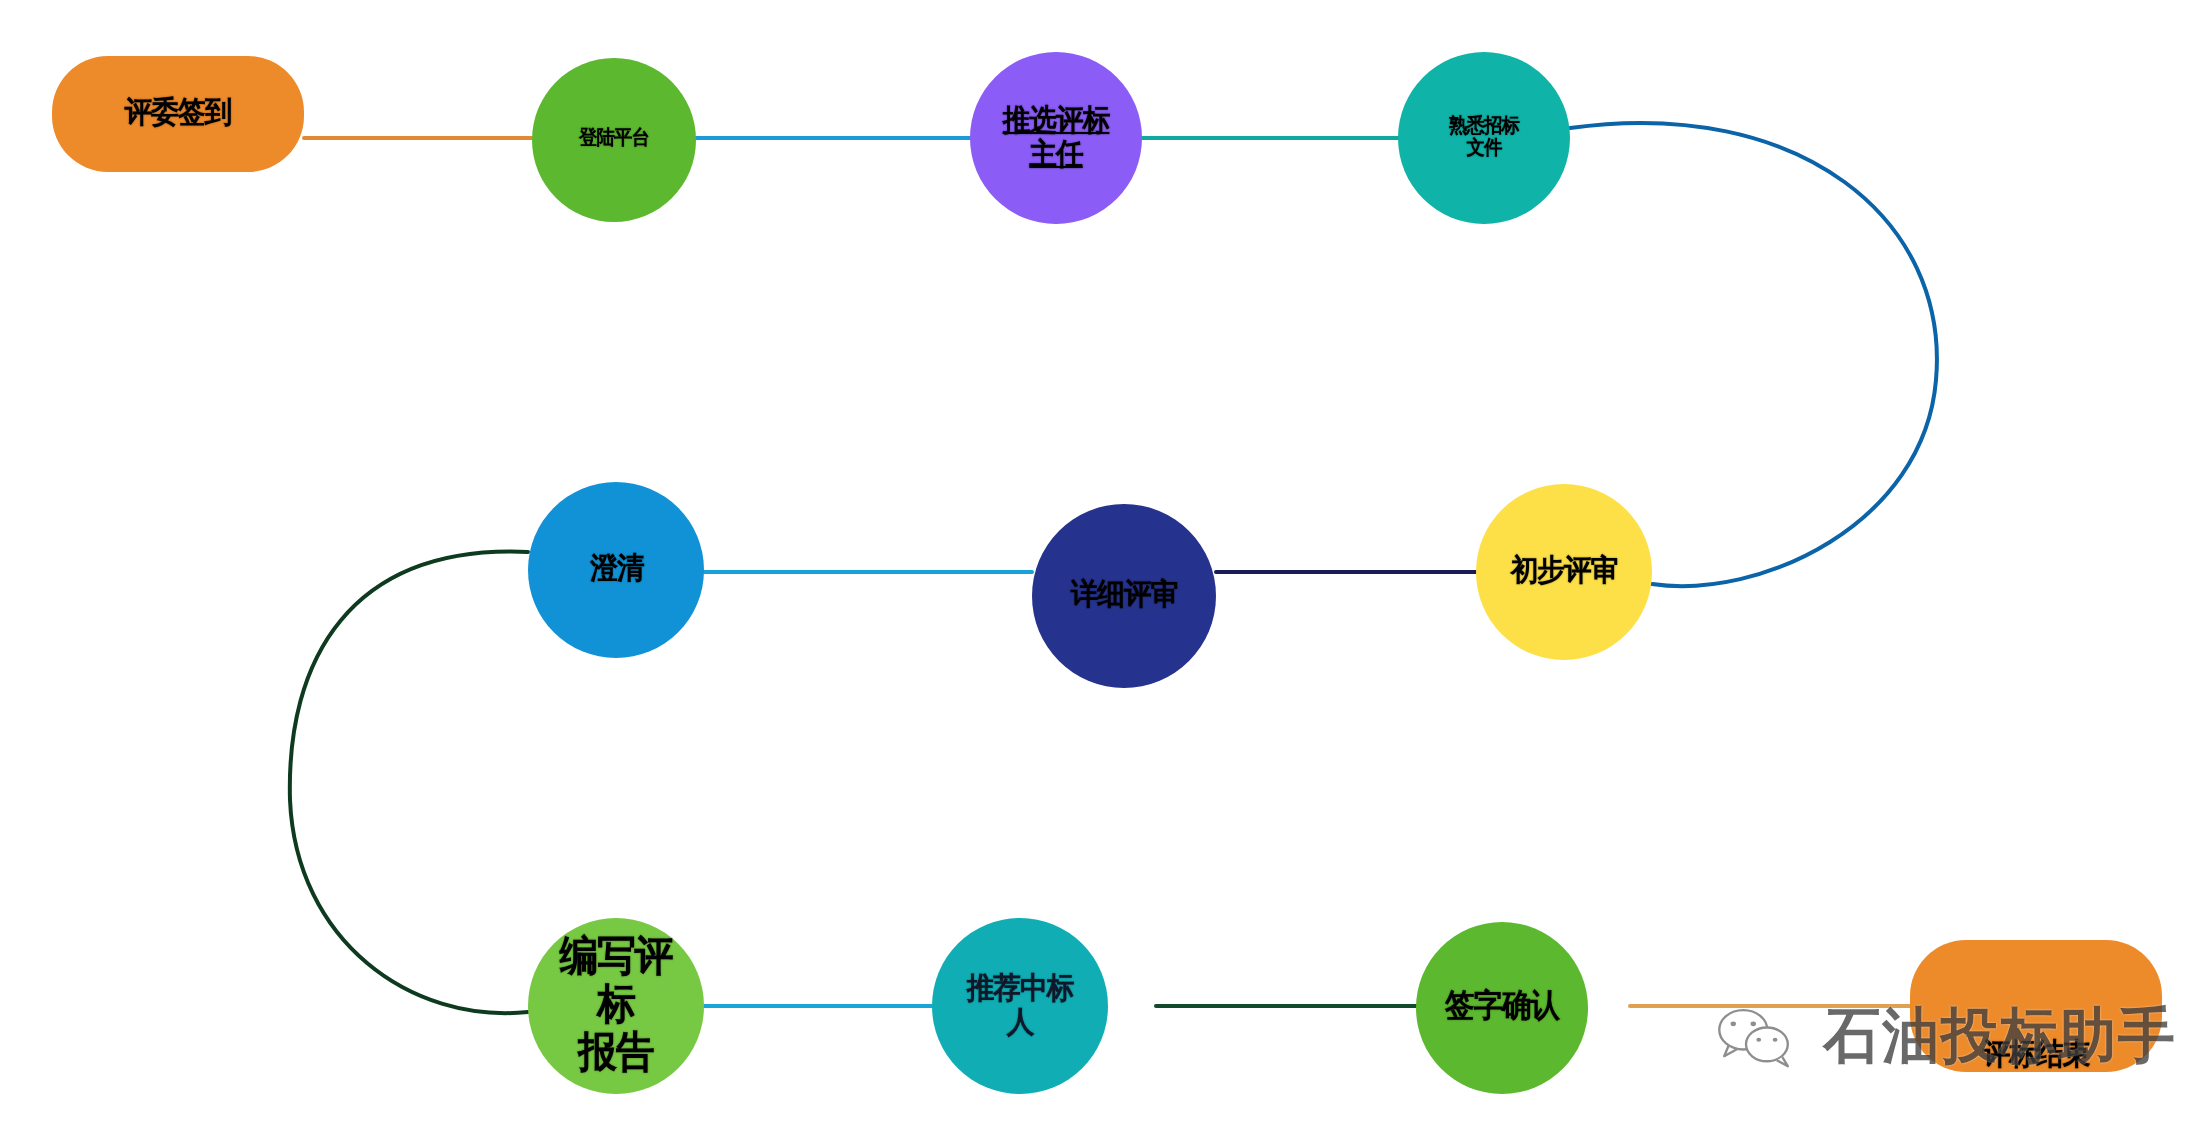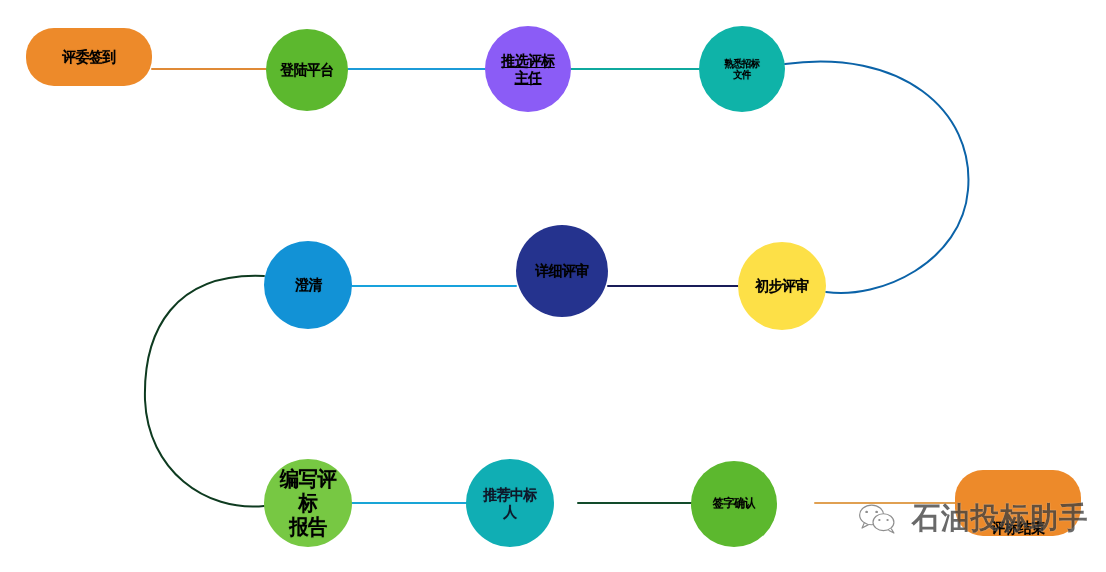--- a/index.html
+++ b/index.html
@@ -87,49 +87,49 @@
       <path d="M 264 276 C 175 272, 143 330, 145 400 C 148 470, 205 512, 264 506" stroke="#0E3B20" stroke-width="2" fill="none" stroke-linecap="round"></path>
       <path d="M 352 503 L 490 503" stroke="#19A5D6" stroke-width="2" fill="none" stroke-linecap="round"></path>
       <path d="M 578 503 L 729 503" stroke="#124B2B" stroke-width="2" fill="none" stroke-linecap="round"></path>
       <path d="M 815 503 L 955 503" stroke="#E0A052" stroke-width="2" fill="none" stroke-linecap="round"></path>
     </svg>
 
   <div id="nodes-layer">
       <div class="node pill" style="left: 26px; top: 28px; width: 126px; height: 58px; background: rgb(237, 138, 42); color: rgb(0, 0, 0); font-size: 15px;">
         <span class="label">评委签到</span>
       </div>
-      <div class="node circle" style="left: 266px; top: 29px; width: 82px; height: 82px; background: rgb(92, 184, 46); color: rgb(0, 0, 0); font-size: 15px;">
+      <div class="node circle" style="left: 266px; top: 29px; width: 82px; height: 82px; background: rgb(92, 184, 46); color: rgb(0, 0, 0); font-size: 10px;">
         <span class="label">登陆平台</span>
       </div>
       <div class="node circle" style="left: 485px; top: 26px; width: 86px; height: 86px; background: #8b5cf6; color: rgb(0, 0, 0); font-size: 15px; text-decoration: underline;">
         <span class="label">推选评标
 主任</span>
       </div>
       <div class="node circle" style="left: 699px; top: 26px; width: 86px; height: 86px; background: rgb(15, 179, 168); color: rgb(0, 0, 0); font-size: 10px;">
         <span class="label">熟悉招标
 文件</span>
       </div>
       <div class="node circle" style="left: 738px; top: 242px; width: 88px; height: 88px; background: #fde047; color: rgb(0, 0, 0); font-size: 15px;">
         <span class="label">初步评审</span>
       </div>
-      <div class="node circle" style="left: 516px; top: 225px; width: 92px; height: 92px; background: rgb(37, 51, 142); color: rgb(0, 0, 0); font-size: 15px;">
+      <div class="node circle" style="left: 516px; top: 252px; width: 92px; height: 92px; background: rgb(37, 51, 142); color: rgb(0, 0, 0); font-size: 15px;">
         <span class="label">详细评审</span>
       </div>
       <div class="node circle" style="left: 264px; top: 241px; width: 88px; height: 88px; background: rgb(18, 146, 214); color: rgb(0, 0, 0); font-size: 15px;">
         <span class="label">澄清</span>
       </div>
       <div class="node circle" style="left: 264px; top: 459px; width: 88px; height: 88px; background: rgb(119, 200, 67); color: rgb(0, 0, 0); font-size: 21px;">
         <span class="label">编写评标
 报告</span>
       </div>
       <div class="node circle" style="left: 466px; top: 459px; width: 88px; height: 88px; background: rgb(16, 174, 180); color: #0f172a; font-size: 15px;">
         <span class="label">推荐中标
 人</span>
       </div>
-      <div class="node circle" style="left: 691px; top: 461px; width: 86px; height: 86px; background: rgb(92, 184, 46); color: rgb(0, 0, 0); font-size: 12px;">
+      <div class="node circle" style="left: 708px; top: 461px; width: 86px; height: 86px; background: rgb(92, 184, 46); color: rgb(0, 0, 0); font-size: 16px;">
         <span class="label">签字确认</span>
       </div>
       <div class="node pill" style="left: 955px; top: 470px; width: 126px; height: 66px; background: rgb(237, 138, 42); color: rgb(0, 0, 0); font-size: 15px; align-items: flex-end;">
         <span class="label">评标结束</span>
       </div>
     </div>
 
   <div id="watermark" style="left: 858px; top: 498px; text-align: center;">
     <span class="wm-icon-wrap">
       <svg class="wm-icon" viewBox="0 0 44 34" xmlns="http://www.w3.org/2000/svg">

